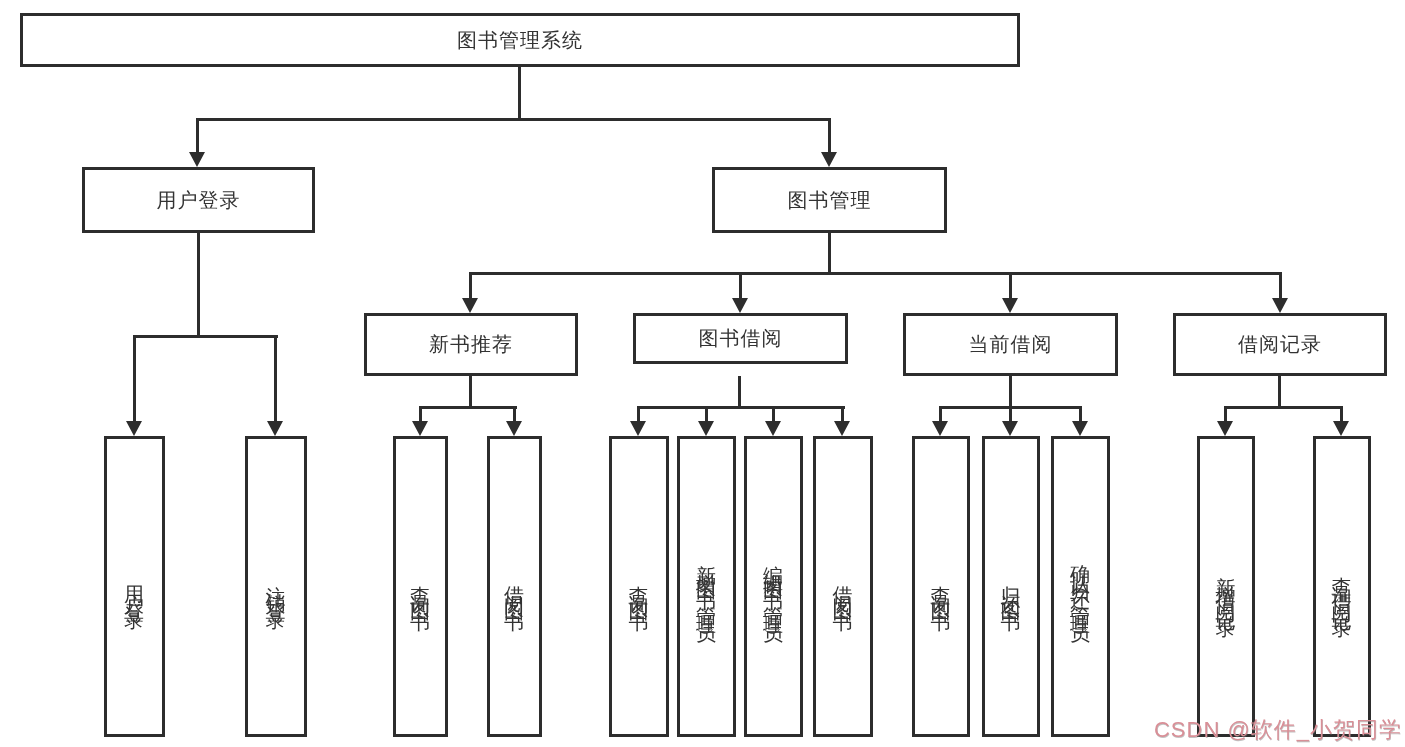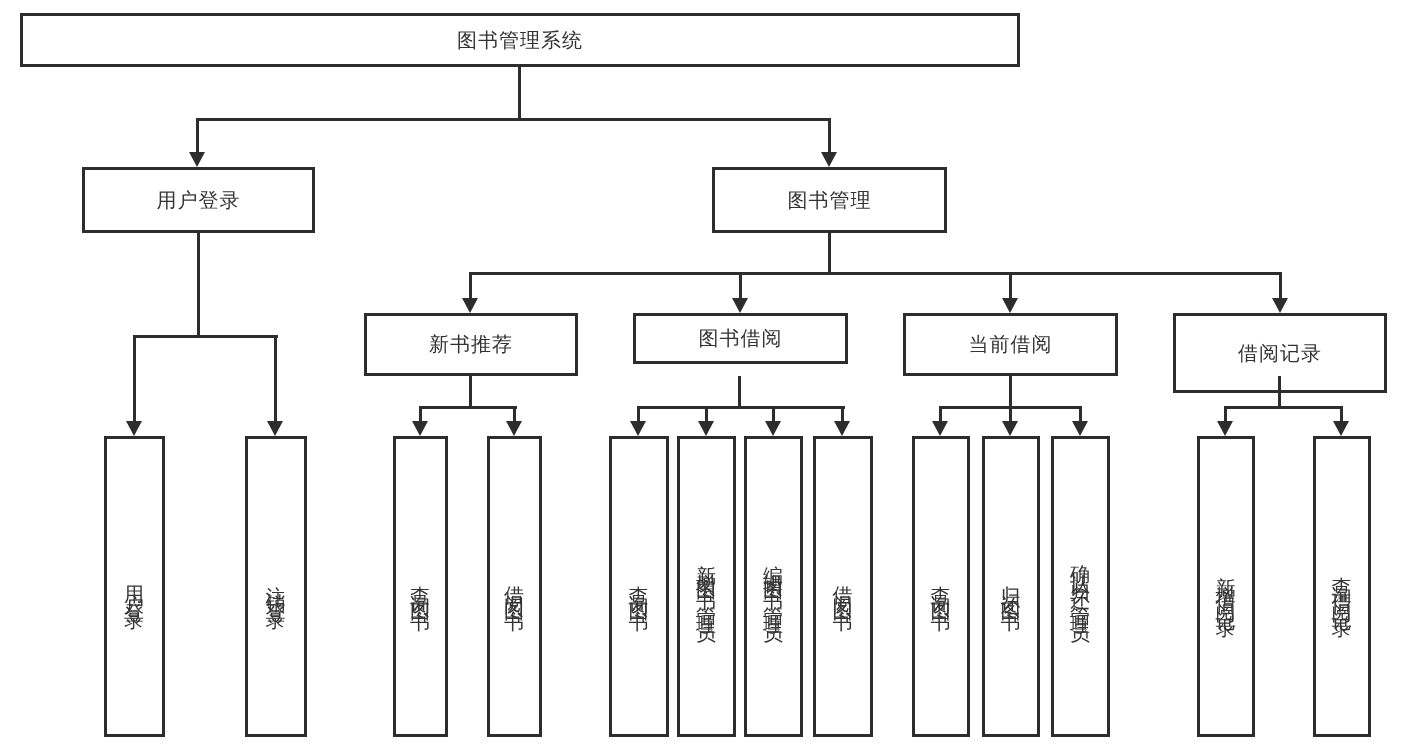--- a/index.html
+++ b/index.html
@@ -74,21 +74,21 @@
 
   <div class="box" style="left:364px; top:313px; width:214px; height:63px;">
     <span>新书推荐</span>
   </div>
   <div class="box" style="left:633px; top:313px; width:215px; height:51px;">
     <span>图书借阅</span>
   </div>
   <div class="box" style="left:903px; top:313px; width:215px; height:63px;">
     <span>当前借阅</span>
   </div>
-  <div class="box" style="left:1173px; top:313px; width:214px; height:80px;">
+  <div class="box" style="left:1173px; top:313px; width:214px; height:63px;">
     <span>借阅记录</span>
   </div>
 
   <div class="line" style="left:469px; top:376px; width:3px; height:33px;"></div>
   <div class="line" style="left:419px; top:406px; width:98px; height:3px;"></div>
   <div class="line" style="left:419px; top:406px; width:3px; height:16px;"></div>
   <div class="arrow" style="left:412px; top:421px;"></div>
   <div class="line" style="left:513px; top:406px; width:3px; height:16px;"></div>
   <div class="arrow" style="left:506px; top:421px;"></div>
 
@@ -156,14 +156,15 @@
     <span class="vtext">确认归还（管理员）</span>
   </div>
 
   <div class="box leaf" style="left:1197px; top:436px; width:58px; height:301px;">
     <span class="vtext">新增借阅记录</span>
   </div>
   <div class="box leaf" style="left:1313px; top:436px; width:58px; height:301px;">
     <span class="vtext">查询借阅记录</span>
   </div>
 
+  <div class="watermark">CSDN @软件_小贺同学</div>
 
 </div>
 
 </body></html>

